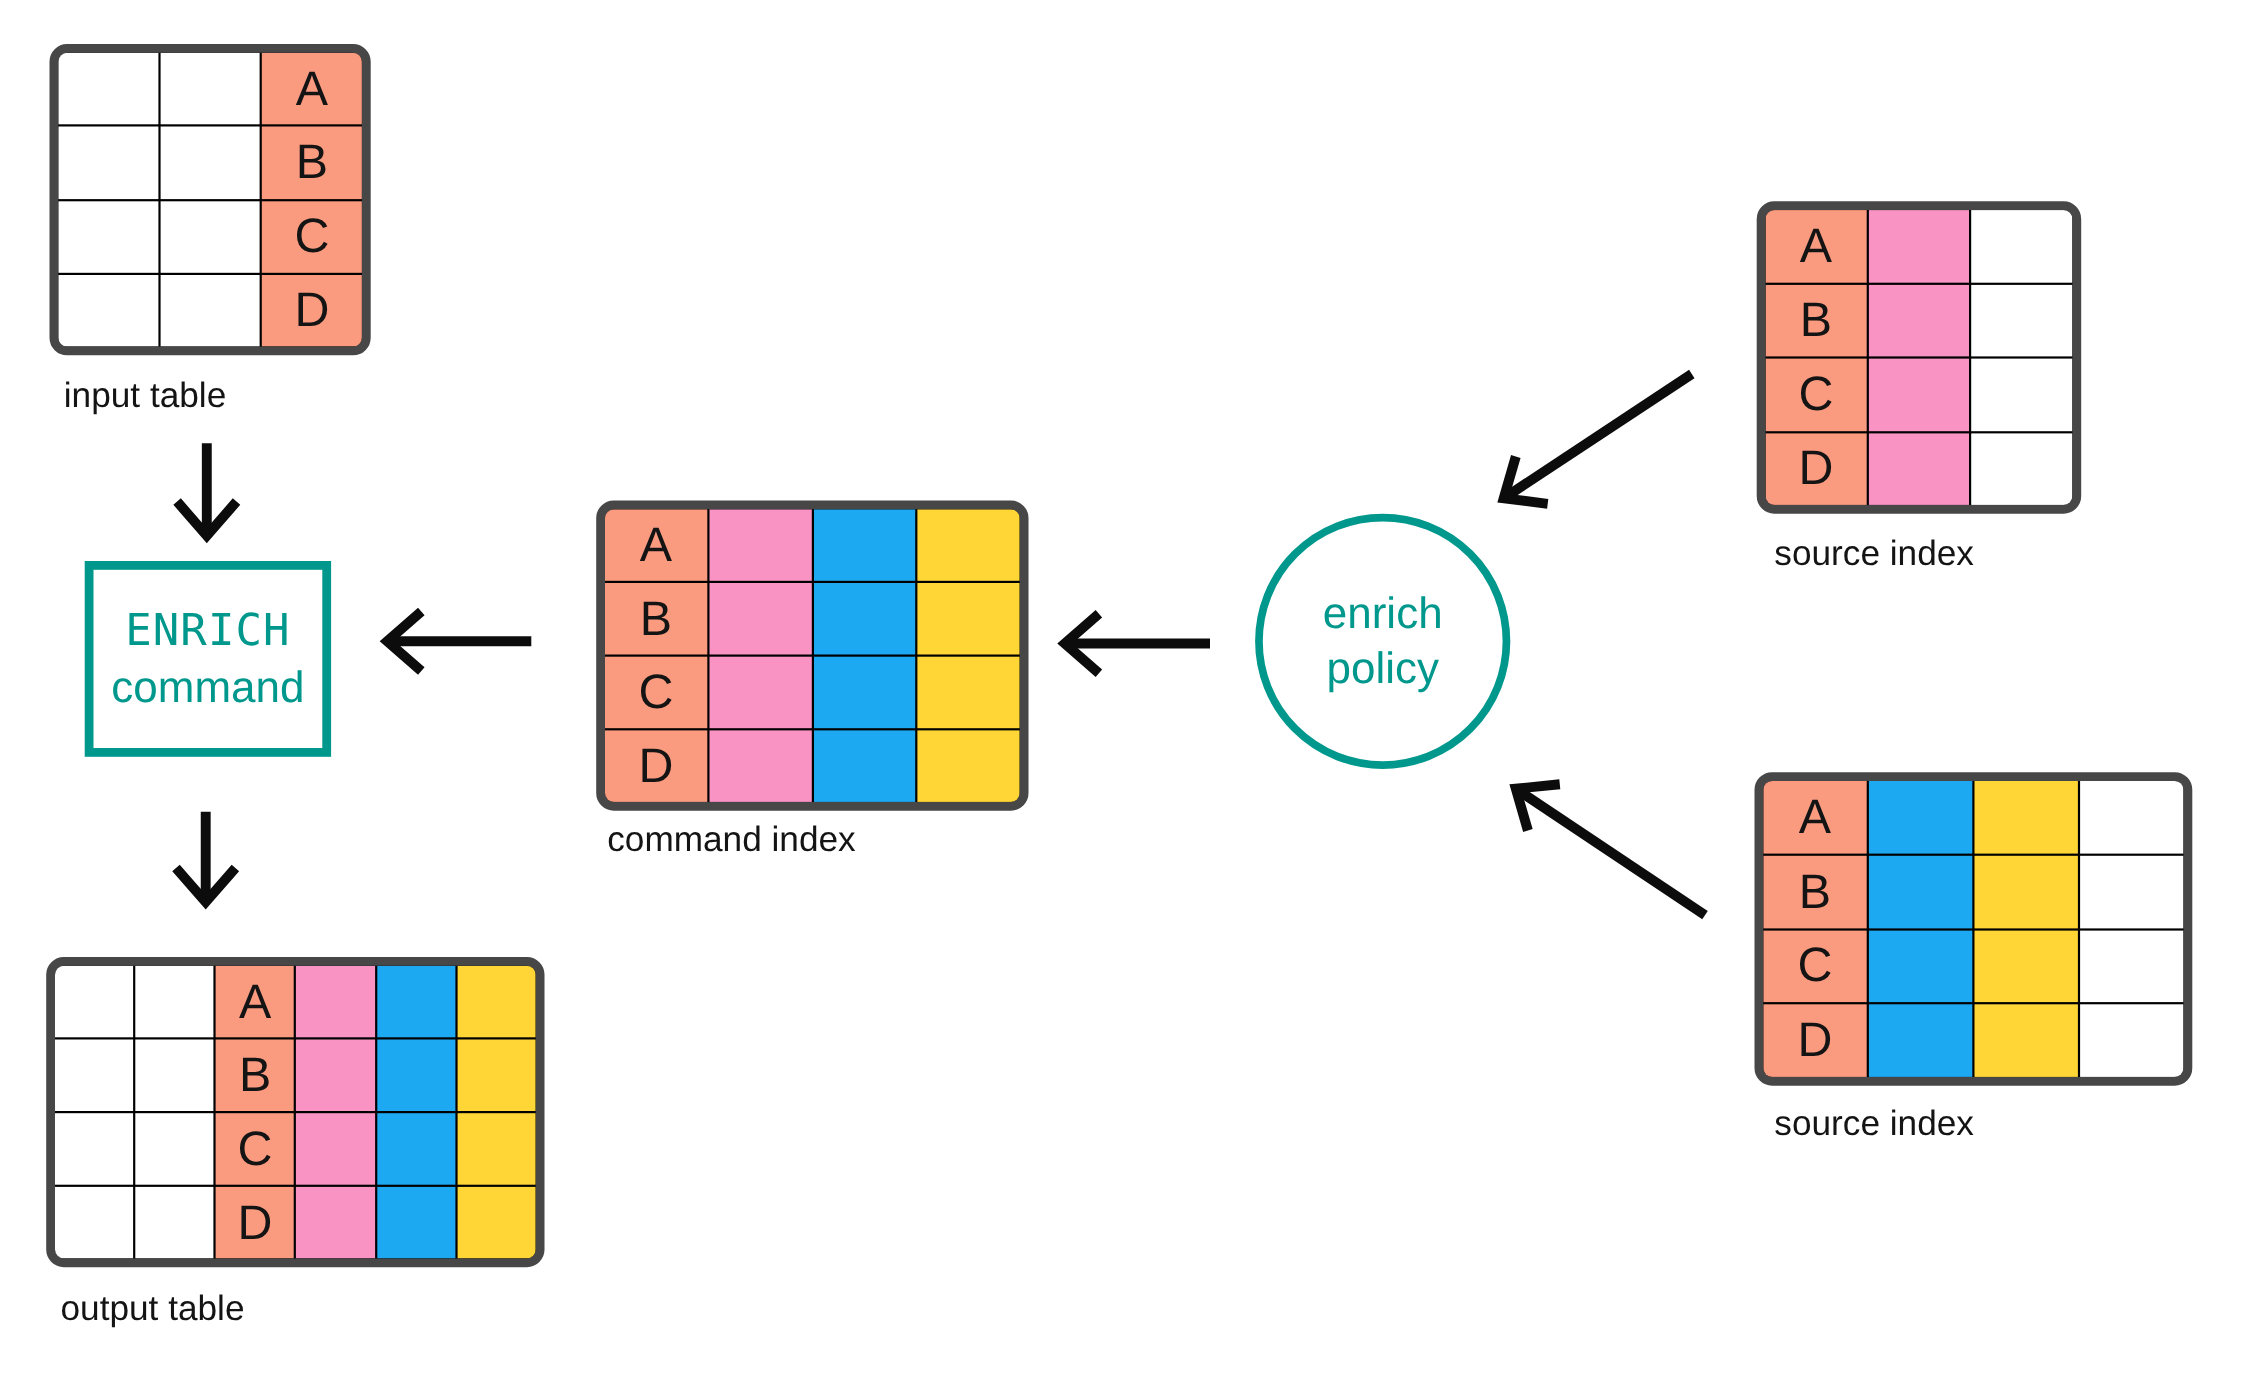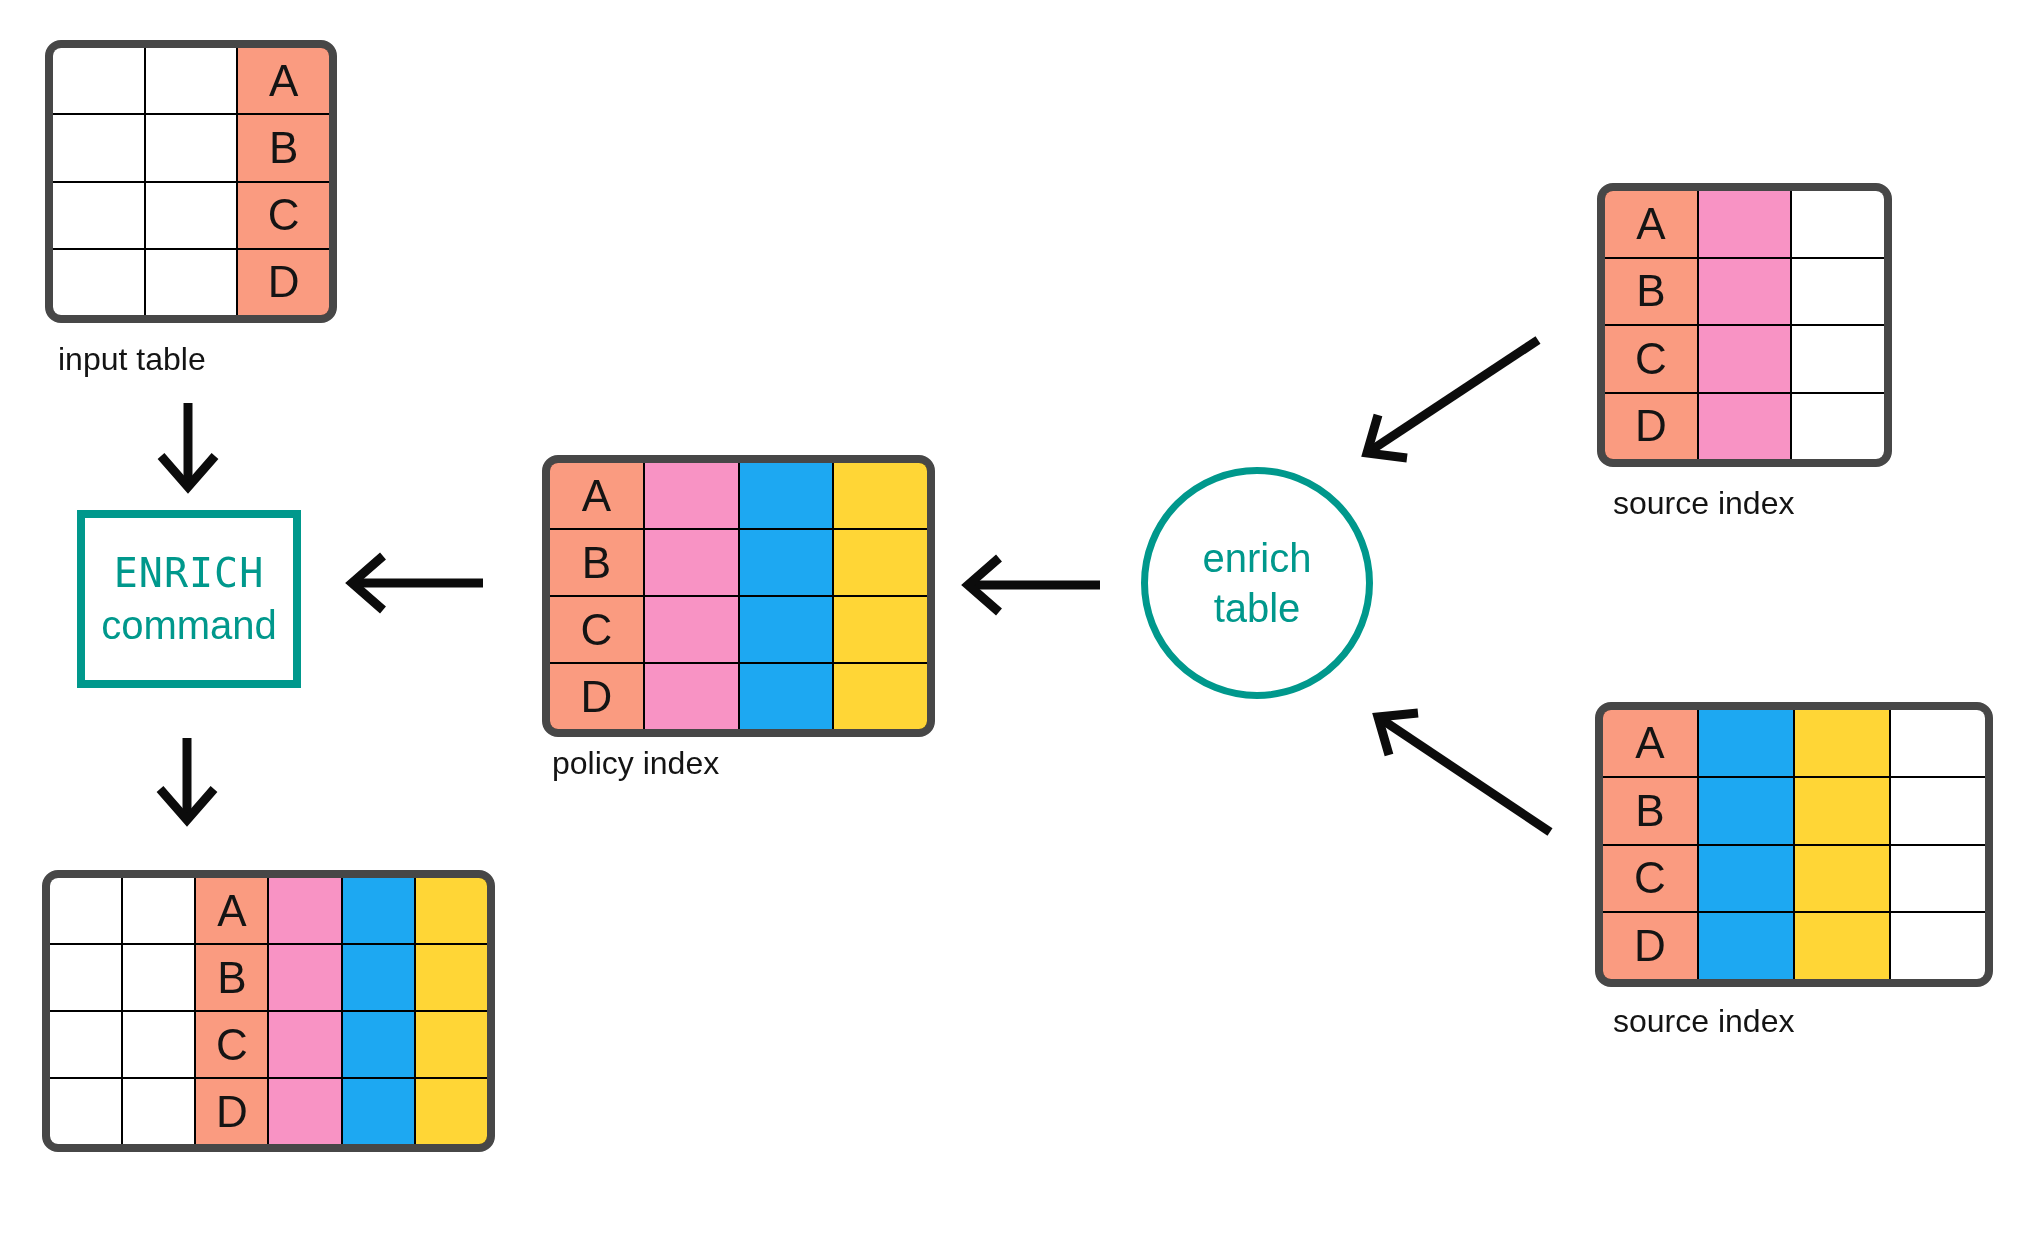--- a/index.html
+++ b/index.html
@@ -126,44 +126,45 @@
       <div class="cell" style="background: var(--pink);"></div>
       <div class="cell" style="background: var(--blue);"></div>
       <div class="cell" style="background: var(--yellow);"></div>
       <div class="cell" style="background: rgb(255, 255, 255);"></div>
       <div class="cell" style="background: rgb(255, 255, 255);"></div>
       <div class="cell" style="background: var(--salmon);">D</div>
       <div class="cell" style="background: var(--pink);"></div>
       <div class="cell" style="background: var(--blue);"></div>
       <div class="cell" style="background: var(--yellow);"></div>
     </div>
+  <div class="node-label" style="left:55px;top:1172px">output table</div>
 
   <div class="table-node" style="left: 542px; top: 455px; width: 393px; height: 282px; grid-template-columns: repeat(4, 1fr);">
       <div class="cell" style="background: var(--salmon);">A</div>
       <div class="cell" style="background: var(--pink);"></div>
       <div class="cell" style="background: var(--blue);"></div>
       <div class="cell" style="background: var(--yellow);"></div>
       <div class="cell" style="background: var(--salmon);">B</div>
       <div class="cell" style="background: var(--pink);"></div>
       <div class="cell" style="background: var(--blue);"></div>
       <div class="cell" style="background: var(--yellow);"></div>
       <div class="cell" style="background: var(--salmon);">C</div>
       <div class="cell" style="background: var(--pink);"></div>
       <div class="cell" style="background: var(--blue);"></div>
       <div class="cell" style="background: var(--yellow);"></div>
       <div class="cell" style="background: var(--salmon);">D</div>
       <div class="cell" style="background: var(--pink);"></div>
       <div class="cell" style="background: var(--blue);"></div>
       <div class="cell" style="background: var(--yellow);"></div>
     </div>
-  <div class="node-label" style="left:552px;top:746px">policy index</div>
+  <div class="node-label" style="left:552px;top:746px">command index</div>
 
   <div class="policy-circle">
     <div>enrich</div>
-    <div>table</div>
+    <div>policy</div>
   </div>
 
   <div class="table-node" style="left: 1597px; top: 183px; width: 295px; height: 284px; grid-template-columns: repeat(3, 1fr);">
       <div class="cell" style="background: var(--salmon);">A</div>
       <div class="cell" style="background: var(--pink);"></div>
       <div class="cell" style="background: rgb(255, 255, 255);"></div>
       <div class="cell" style="background: var(--salmon);">B</div>
       <div class="cell" style="background: var(--pink);"></div>
       <div class="cell" style="background: rgb(255, 255, 255);"></div>
       <div class="cell" style="background: var(--salmon);">C</div>

